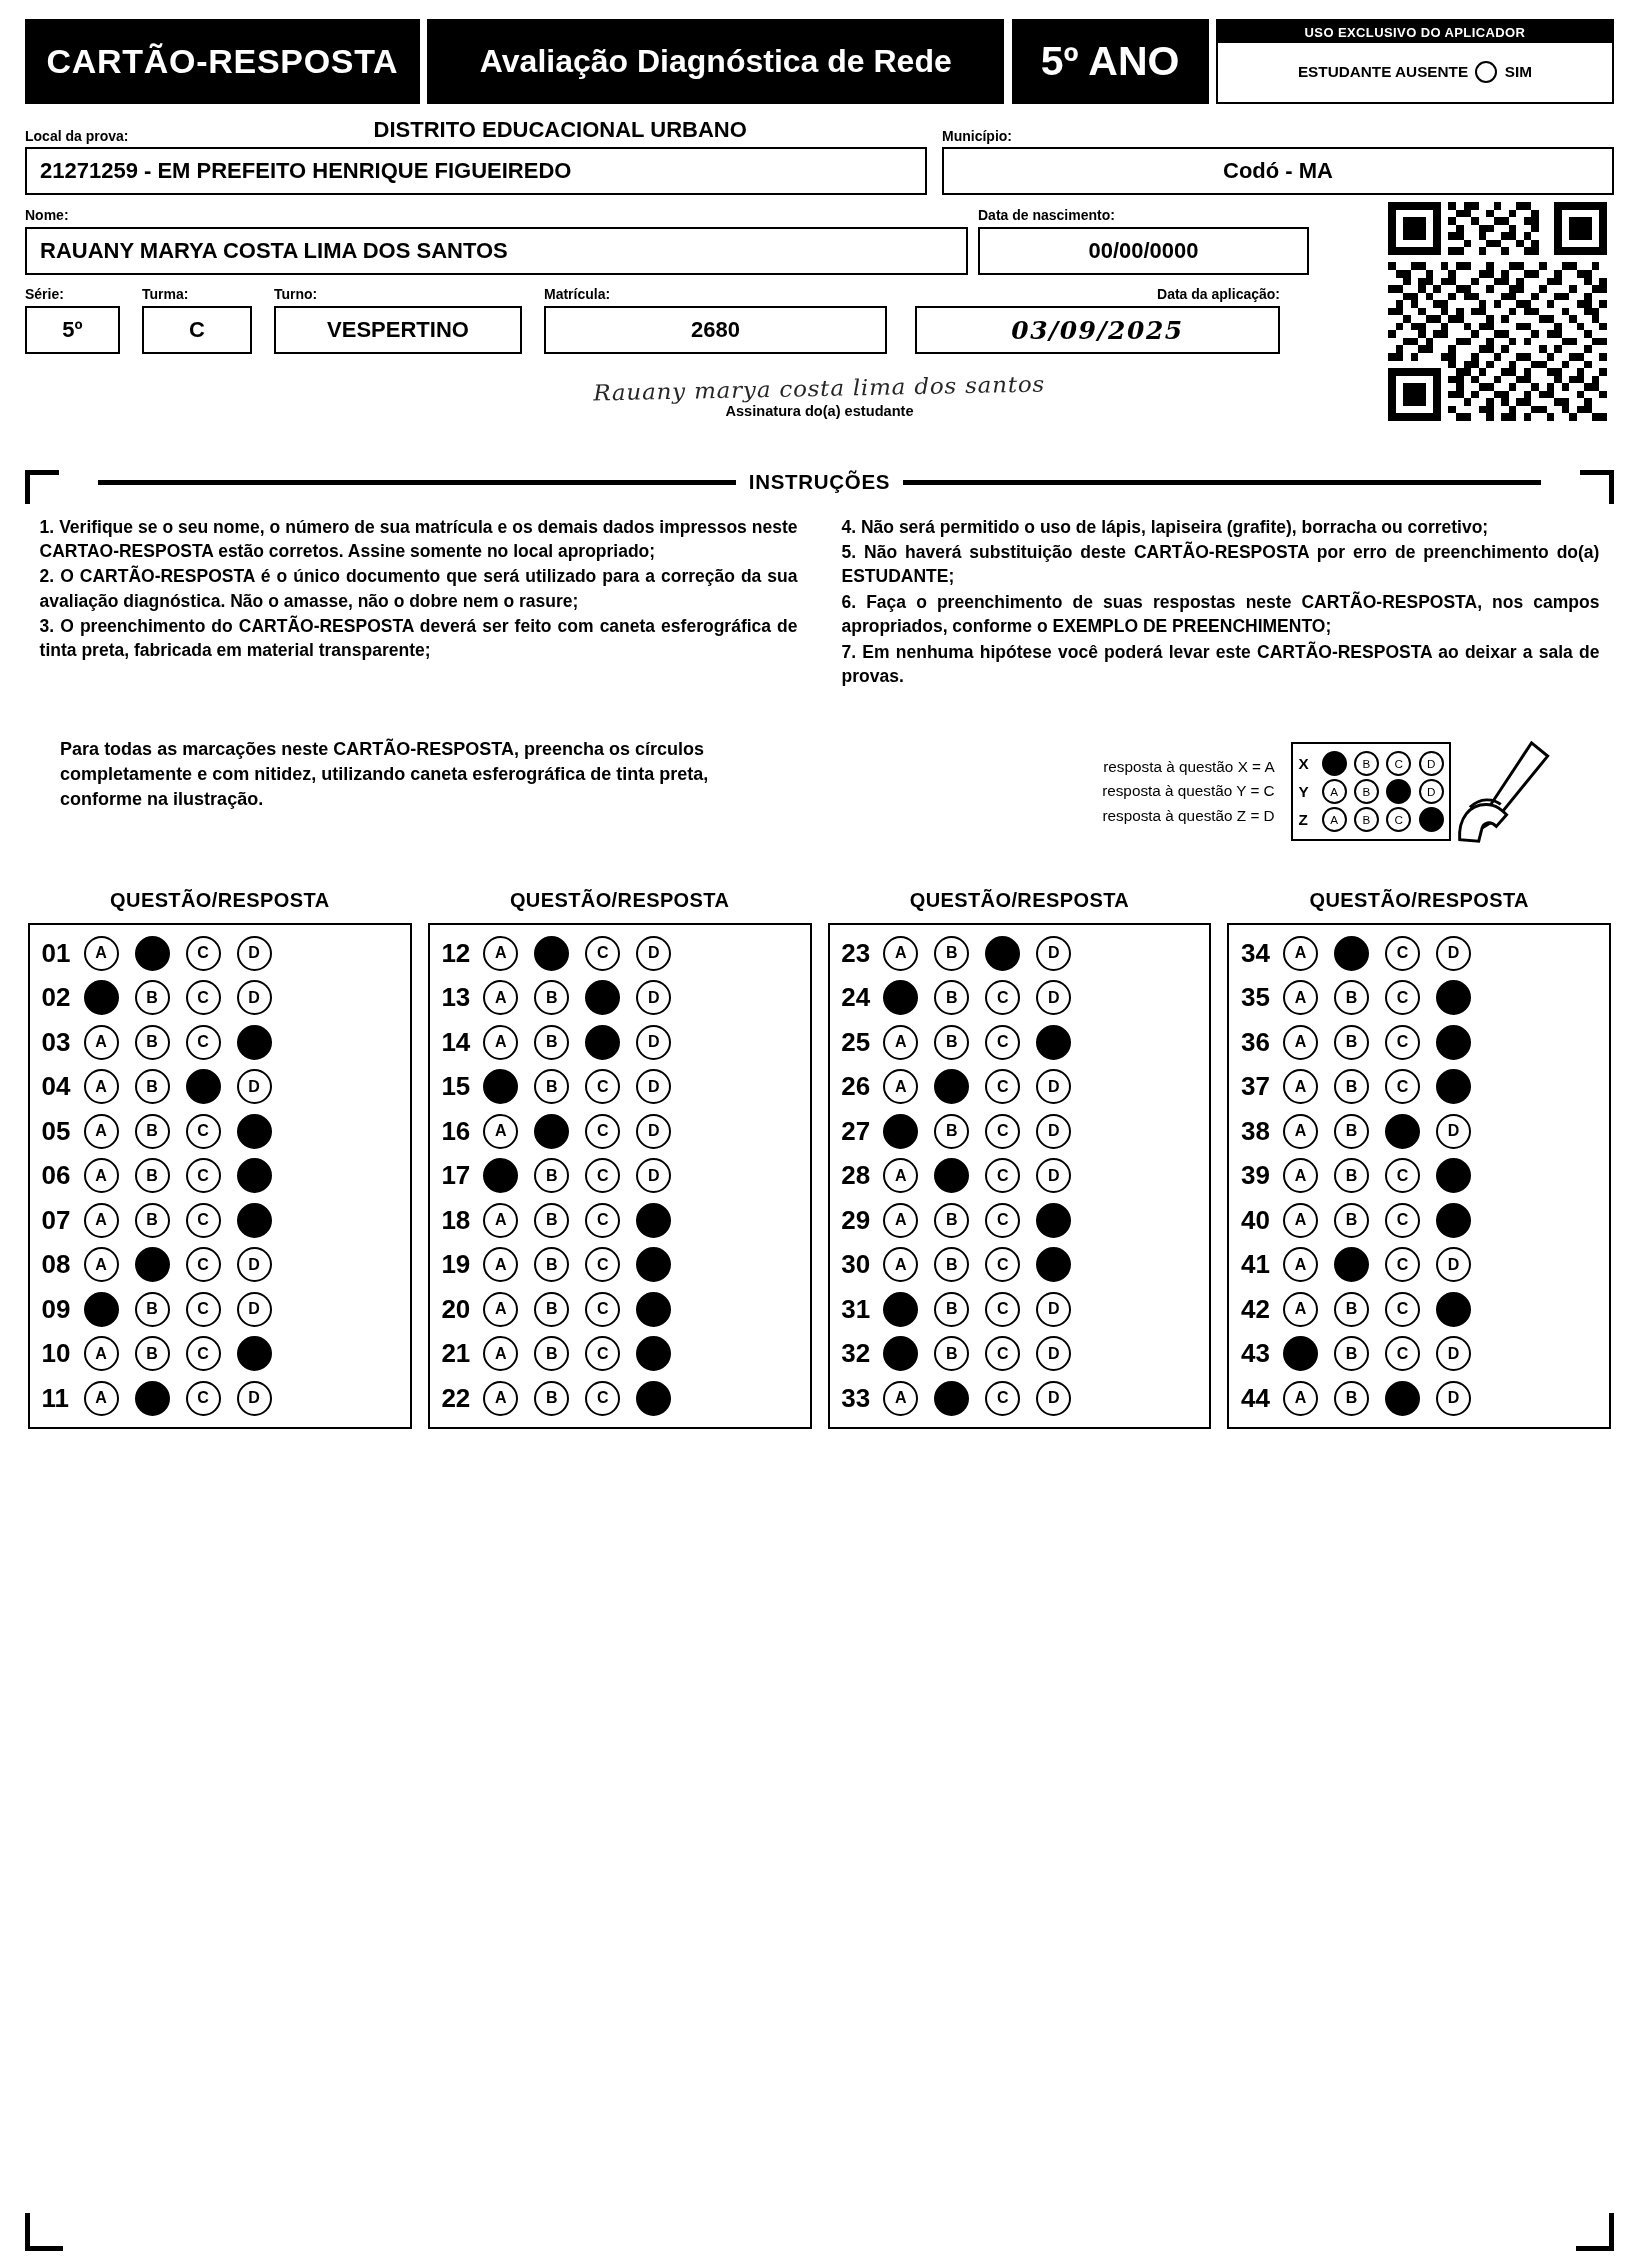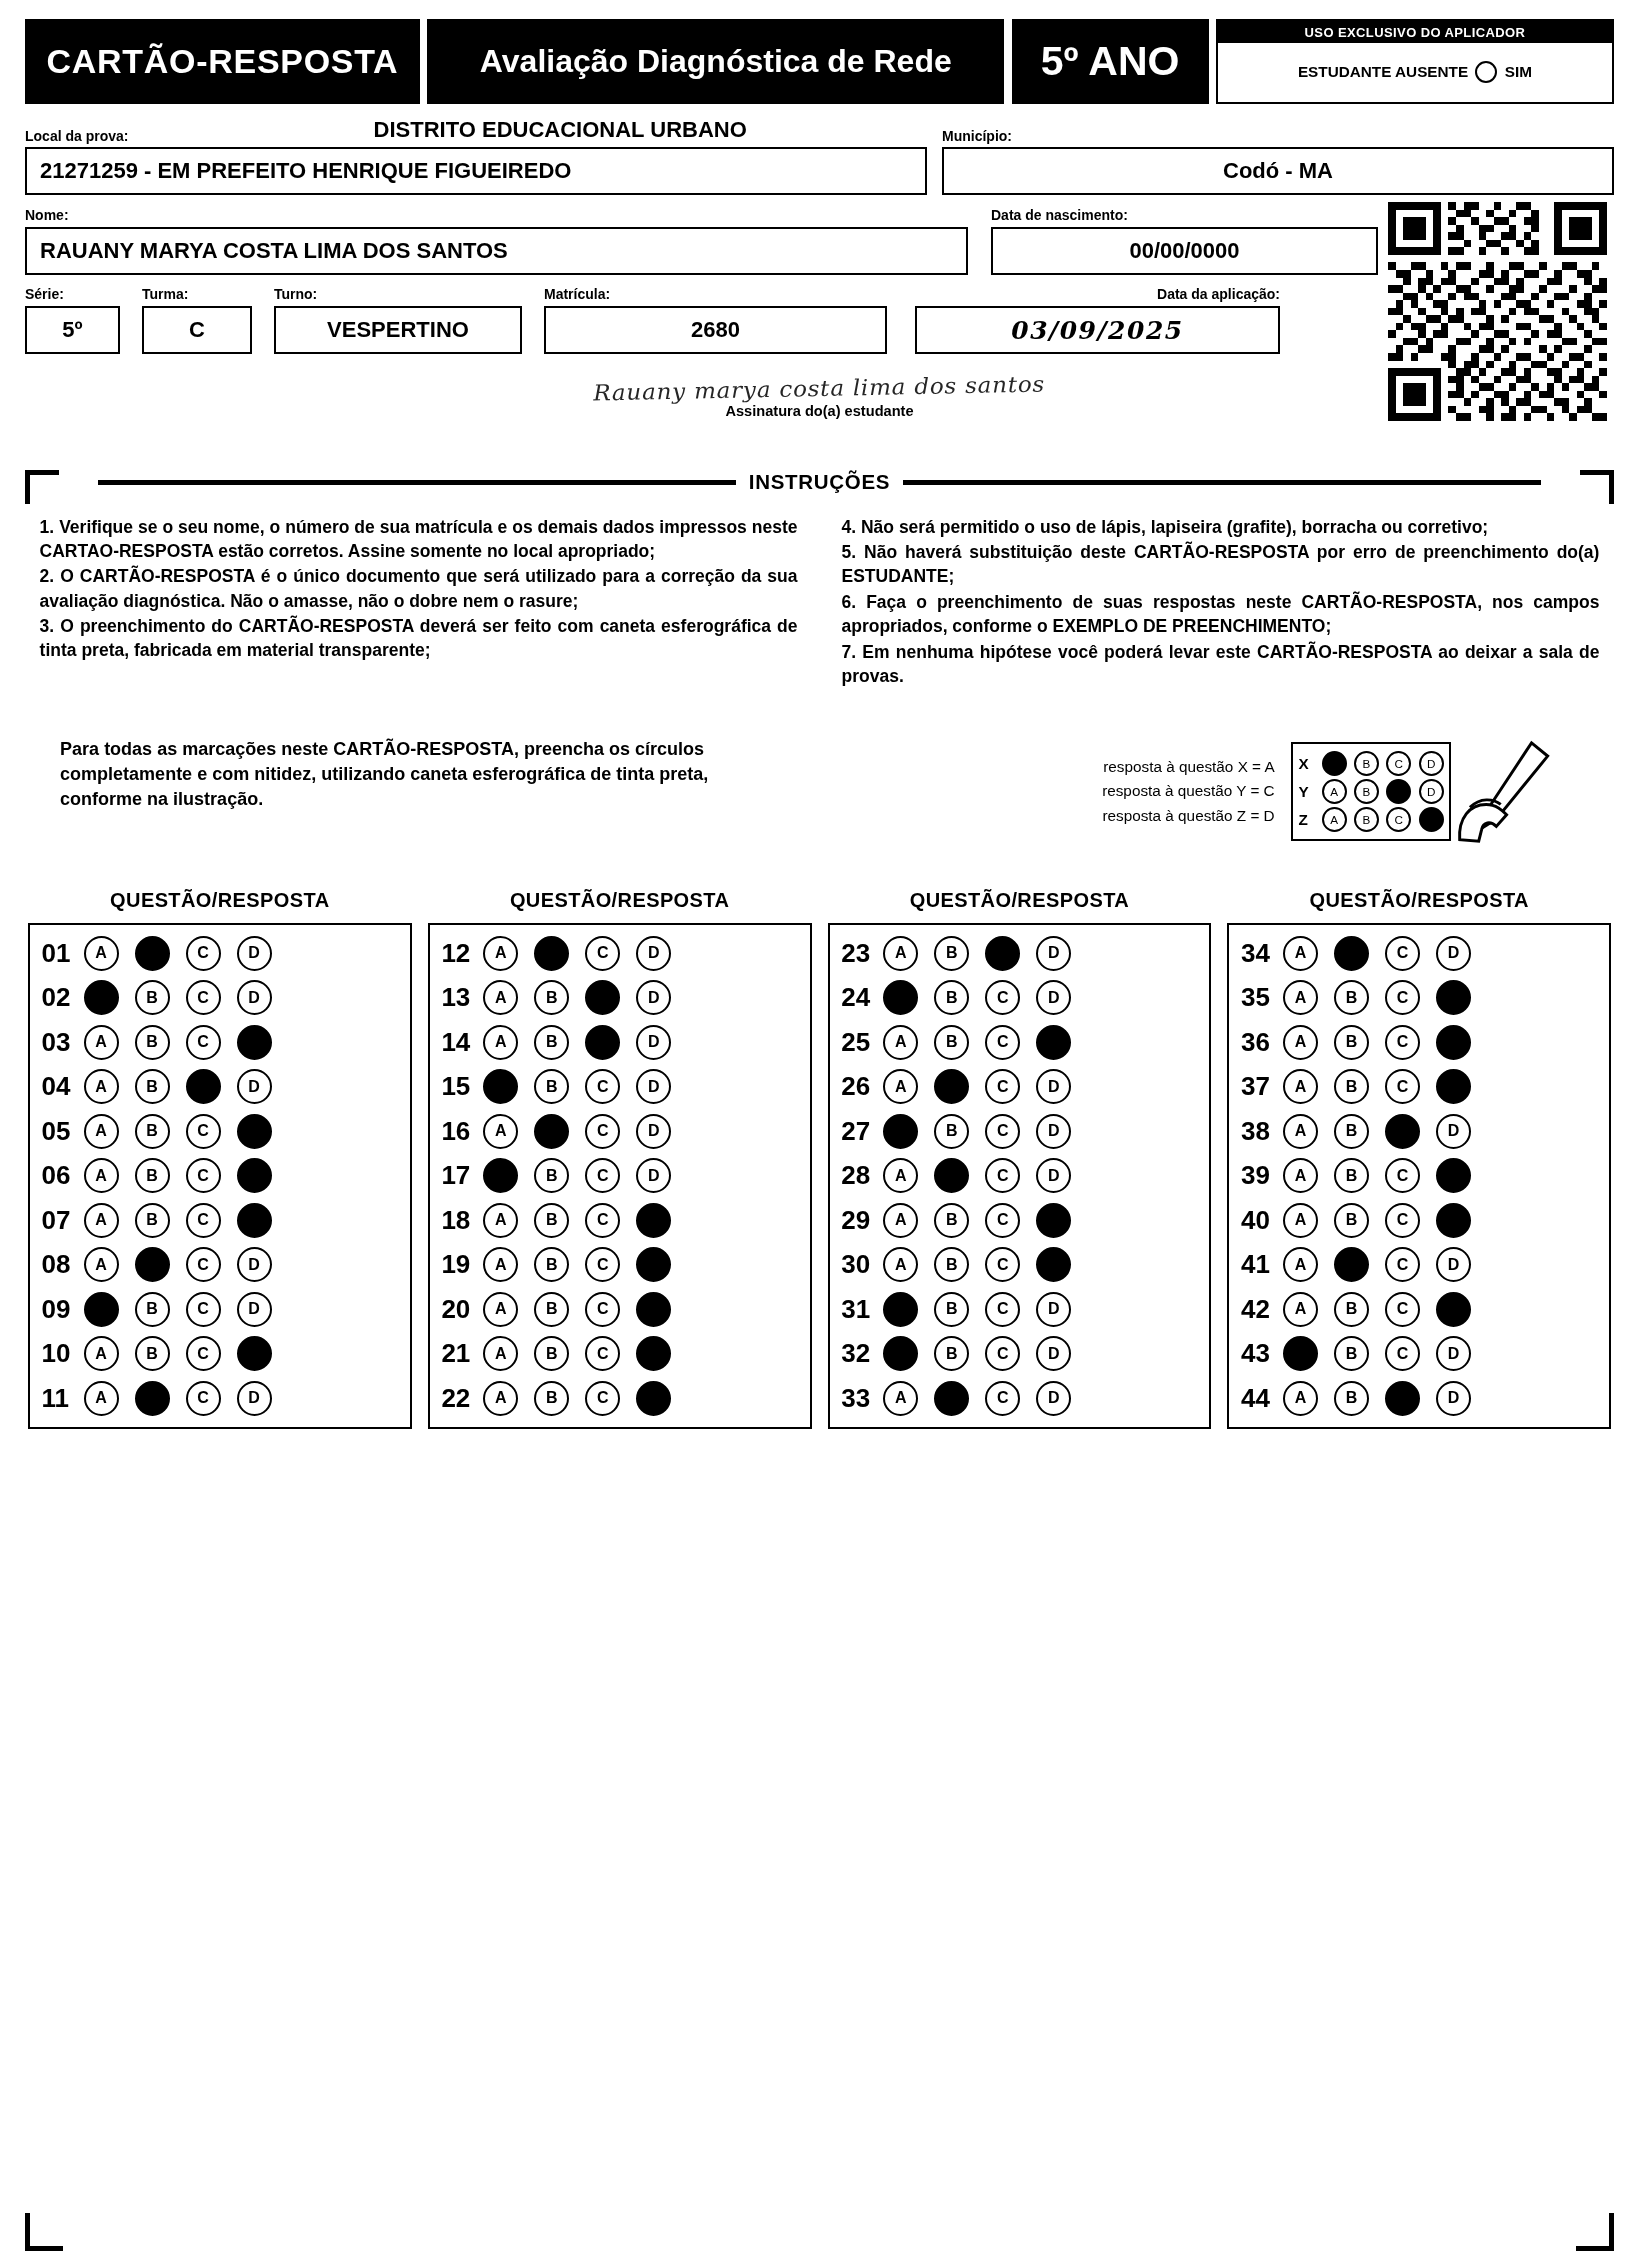--- a/index.html
+++ b/index.html
@@ -77,21 +77,21 @@
   }
   .boxval.center { justify-content:center; }
 
   .r1 { display:flex; gap:0; align-items:flex-end; }
   .col-local { width:943px; }
   .local-title { font-size:22px; font-weight:bold; text-align:center; margin-bottom:4.4px;}
   .col-mun { width:672px; margin-left:14.6px; }
 
   .r2 { display:flex; align-items:flex-end; margin-top:11.7px; }
   .col-nome { width:943px; }
-  .col-nasc { width:387px; margin-left:23px; }
+  .col-nasc { width:331px; margin-left:10px; }
   .qr {
     width:219px; height:219px;
     margin-left:44px;
     position:absolute; right:7.3px; top:85px;
   }
 
   .r3 { display:flex; align-items:flex-end; margin-top:11.7px; gap:0; }
   .f-serie { width:95px; }
   .f-turma { width:110px; margin-left:22px;}
   .f-turno { width:248px; margin-left:22px;}

